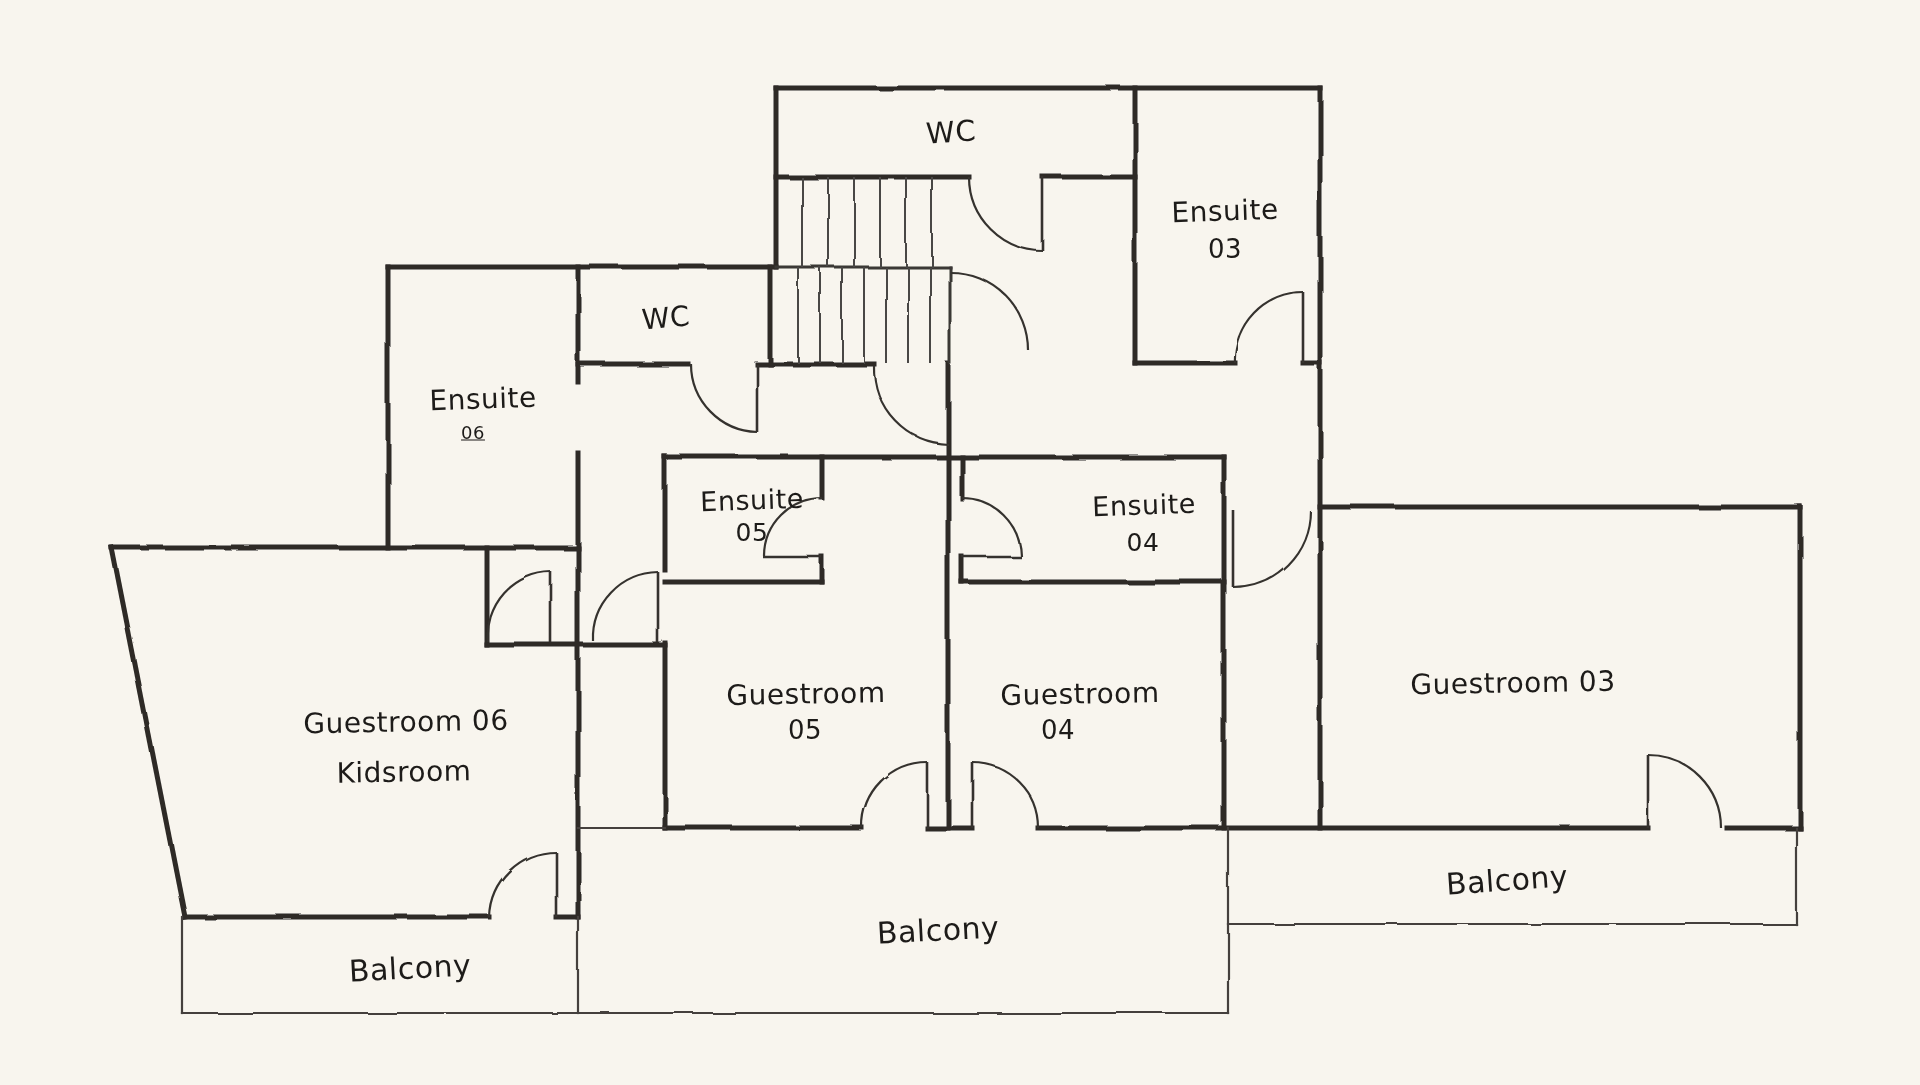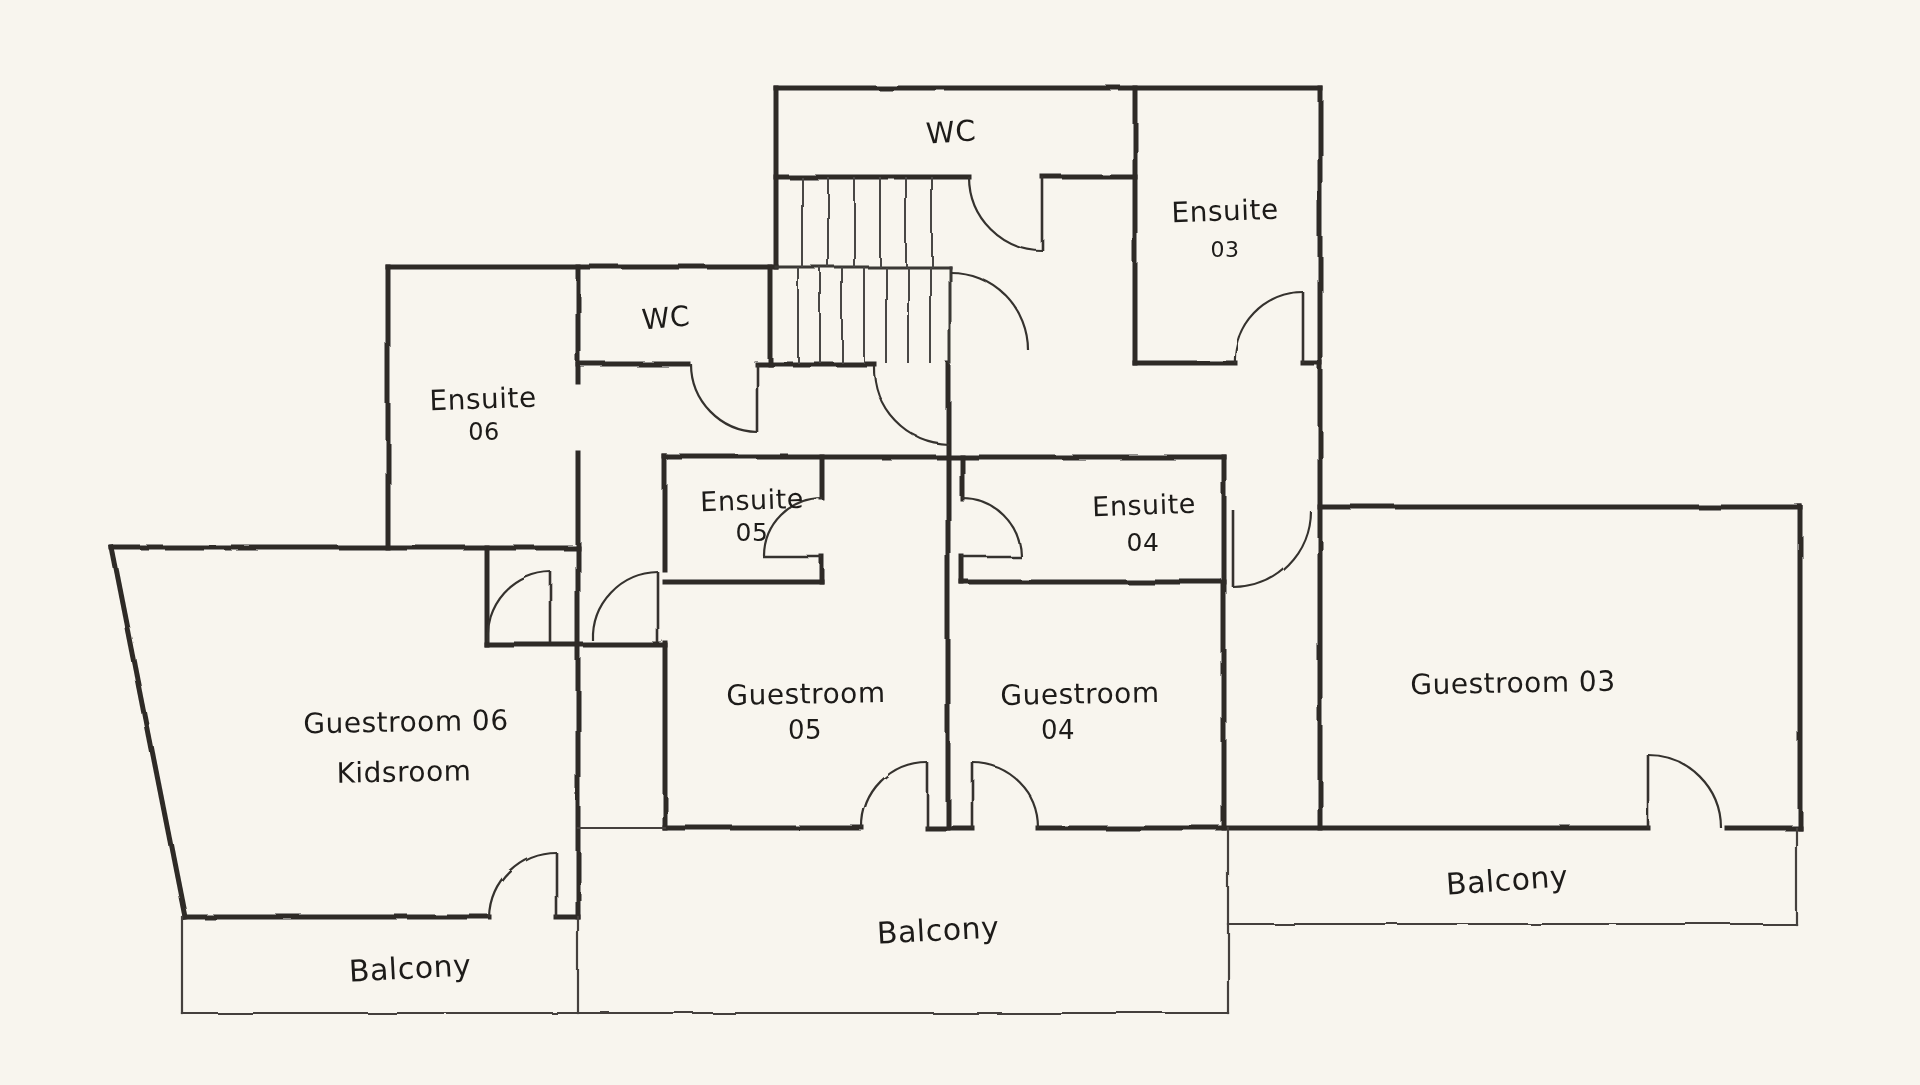--- a/index.html
+++ b/index.html
@@ -121,24 +121,24 @@
         <path d="M927,762 A65,65 0 0 0 862,828"></path>
         <path d="M972,762 A66,66 0 0 1 1038,828"></path>
         <path d="M556,852 A67,67 0 0 0 489,917"></path>
         <path d="M1648,755 A73,73 0 0 1 1721,828"></path>
         <path d="M1303,292 A68,68 0 0 0 1235,363"></path>
       </g>
   </svg>
   <div id="labels">
       <span class="room-label" style="left: 951px; top: 132px; font-size: 29px; transform: translate(-50%, -50%) rotate(-4deg);">WC</span>
       <span class="room-label" style="left: 1225px; top: 211px; font-size: 28px; transform: translate(-50%, -50%) rotate(-2deg);">Ensuite</span>
-      <span class="room-label" style="left: 1225px; top: 249px; font-size: 22px; transform: translate(-50%, -50%) rotate(0deg);">03</span>
+      <span class="room-label" style="left: 1225px; top: 249px; font-size: 26px; transform: translate(-50%, -50%) rotate(0deg);">03</span>
       <span class="room-label" style="left: 666px; top: 318px; font-size: 28px; transform: translate(-50%, -50%) rotate(-5deg);">WC</span>
       <span class="room-label" style="left: 483px; top: 399px; font-size: 28px; transform: translate(-50%, -50%) rotate(-2deg);">Ensuite</span>
-      <span class="room-label" style="left: 484px; top: 432px; font-size: 24px; transform: translate(-50%, -50%) rotate(0deg);">06</span>
+      <span class="room-label" style="left: 473px; top: 432px; font-size: 18px; transform: translate(-50%, -50%) rotate(0deg); text-decoration: underline;">06</span>
       <span class="room-label" style="left: 752px; top: 500px; font-size: 27px; transform: translate(-50%, -50%) rotate(-2deg);">Ensuite</span>
       <span class="room-label" style="left: 752px; top: 532px; font-size: 25px; transform: translate(-50%, -50%) rotate(0deg);">05</span>
       <span class="room-label" style="left: 1144px; top: 505px; font-size: 27px; transform: translate(-50%, -50%) rotate(-2deg);">Ensuite</span>
       <span class="room-label" style="left: 1143px; top: 542px; font-size: 25px; transform: translate(-50%, -50%) rotate(0deg);">04</span>
       <span class="room-label" style="left: 406px; top: 722px; font-size: 28px; transform: translate(-50%, -50%) rotate(-1deg);">Guestroom 06</span>
       <span class="room-label" style="left: 404px; top: 772px; font-size: 28px; transform: translate(-50%, -50%) rotate(-1deg);">Kidsroom</span>
       <span class="room-label" style="left: 806px; top: 694px; font-size: 28px; transform: translate(-50%, -50%) rotate(-1deg);">Guestroom</span>
       <span class="room-label" style="left: 805px; top: 730px; font-size: 26px; transform: translate(-50%, -50%) rotate(0deg);">05</span>
       <span class="room-label" style="left: 1080px; top: 694px; font-size: 28px; transform: translate(-50%, -50%) rotate(-1deg);">Guestroom</span>
       <span class="room-label" style="left: 1058px; top: 730px; font-size: 26px; transform: translate(-50%, -50%) rotate(0deg);">04</span>

